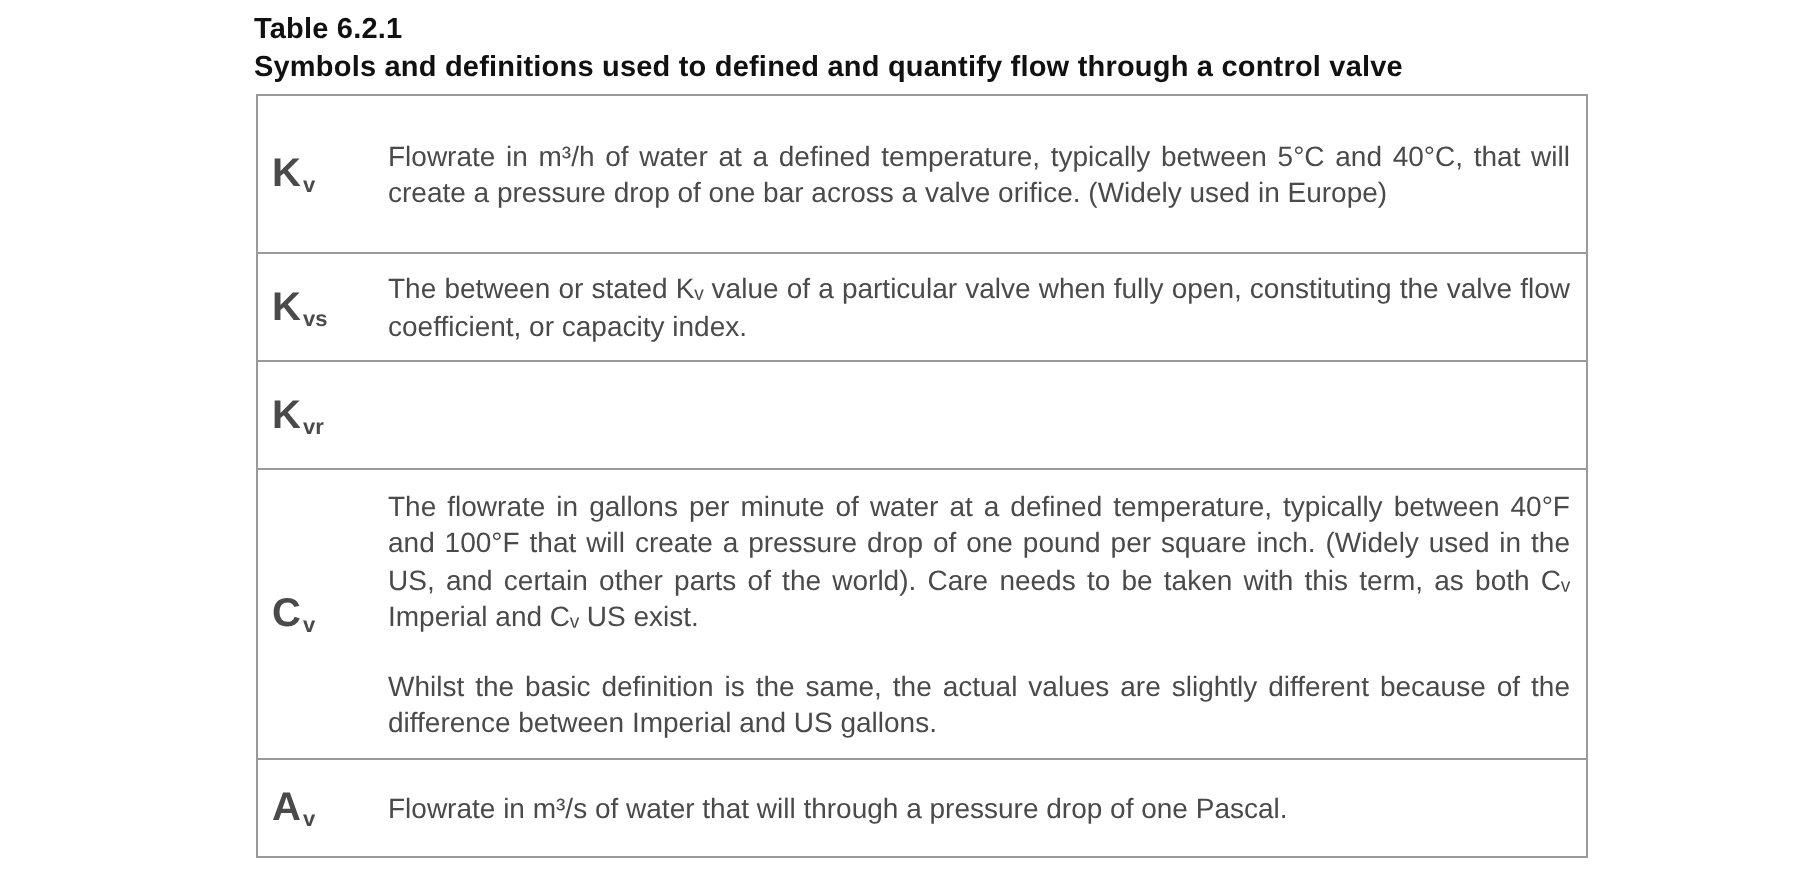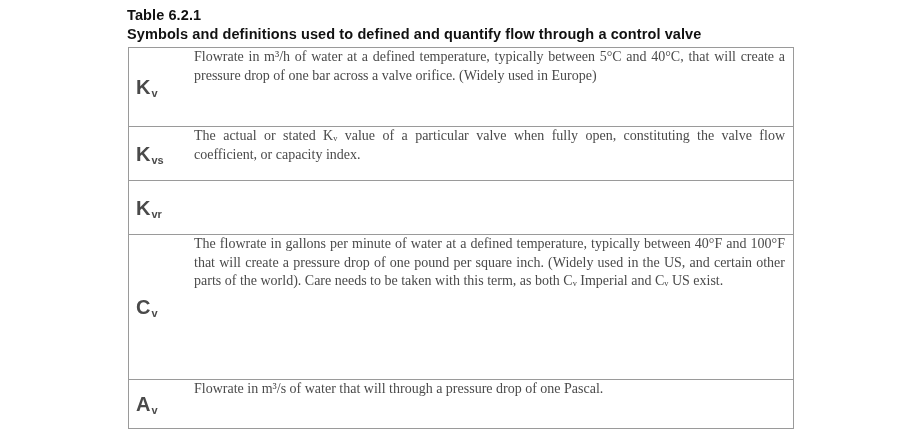--- a/index.html
+++ b/index.html
@@ -36,23 +36,22 @@
   .sym-cell{
     width:65px; flex:0 0 65px; padding-left:7px;
     display:flex; align-items:center;
     color:var(--text);
   }
   .sym-base{ font-size:20px; font-weight:bold; line-height:1; }
   .sym-sub{ font-size:11px; font-weight:bold; position:relative; top:6px; margin-left:1px; }
 
   .def-cell{
     flex:1; padding-right:8px;
-    display:flex; flex-direction:column; 
+    display:flex; flex-direction:column; justify-content:center;
     gap:16px;
-    font-family:Liberation Serif, serif;
   }
   .def-p{
     font-size:14px; line-height:18.5px; color:var(--text);
     text-align:justify;
   }
 </style>
 </head>
 <body>
 
 <div class="page">
@@ -73,38 +72,39 @@
         <p class="def-p">Flowrate in m³/h of water at a defined temperature, typically between 5°C and 40°C, that will create a pressure drop of one bar across a valve orifice. (Widely used in Europe)</p>
       </div>
     </div>
 
     <div class="row row-kvs">
       <div class="sym-cell">
         <span class="sym-base">K</span>
           <span class="sym-sub">vs</span>
       </div>
       <div class="def-cell">
-        <p class="def-p">The actual or stated Kᵥ value of a particular valve when fully open, constituting the valve flow coefficient, or capacity index.</p>
+        <p class="def-p">The between or stated Kᵥ value of a particular valve when fully open, constituting the valve flow coefficient, or capacity index.</p>
       </div>
     </div>
 
     <div class="row row-kvr">
       <div class="sym-cell">
         <span class="sym-base">K</span>
           <span class="sym-sub">vr</span>
       </div>
     </div>
 
     <div class="row row-cv">
       <div class="sym-cell">
         <span class="sym-base">C</span>
           <span class="sym-sub">v</span>
       </div>
       <div class="def-cell">
         <p class="def-p">The flowrate in gallons per minute of water at a defined temperature, typically between 40°F and 100°F that will create a pressure drop of one pound per square inch. (Widely used in the US, and certain other parts of the world). Care needs to be taken with this term, as both Cᵥ Imperial and Cᵥ US exist.</p>
+        <p class="def-p">Whilst the basic definition is the same, the actual values are slightly different because of the difference between Imperial and US gallons.</p>
       </div>
     </div>
 
     <div class="row row-av">
       <div class="sym-cell">
         <span class="sym-base">A</span>
           <span class="sym-sub">v</span>
       </div>
       <div class="def-cell">
         <p class="def-p">Flowrate in m³/s of water that will through a pressure drop of one Pascal.</p>

